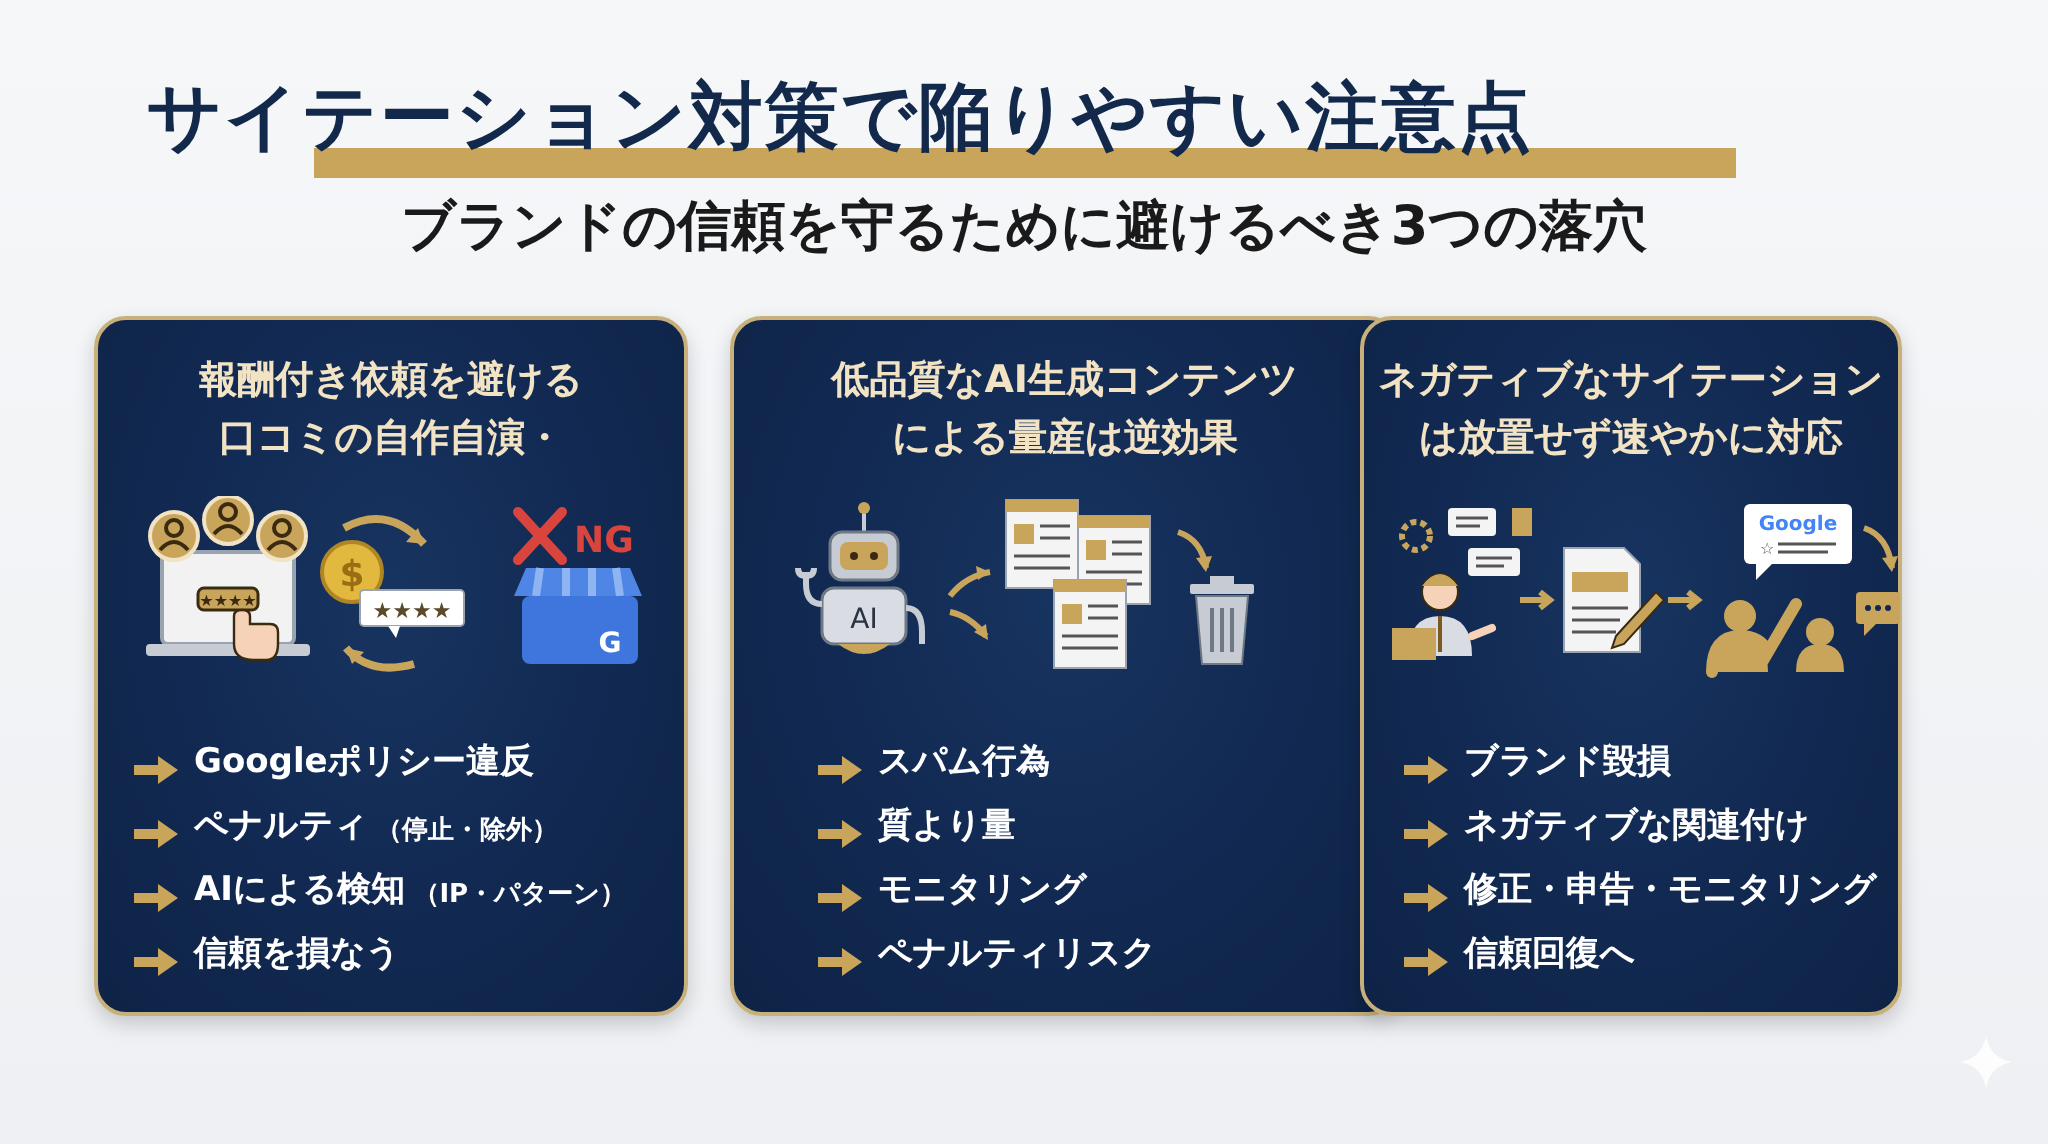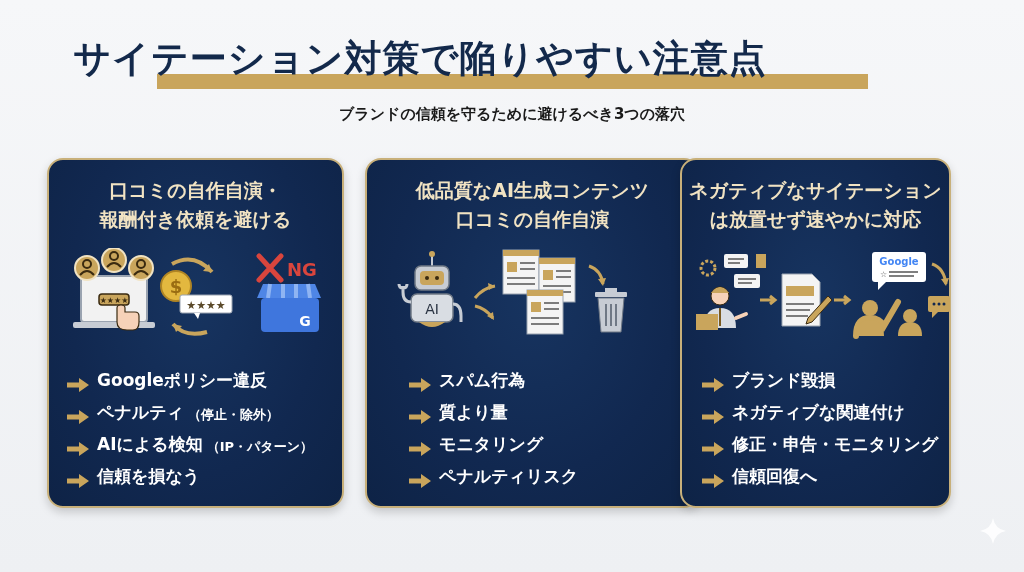--- a/index.html
+++ b/index.html
@@ -12,21 +12,21 @@
     .title-band {
       position: absolute; left: 157px; top: 40px; width: 711px; height: 15px;
       background: #c9a55c;
     }
     .title {
       position: relative; display: inline-block; font-size: 37px; font-weight: bold;
       color: #13294b; letter-spacing: 1px; line-height: 50px;
     }
     .subtitle {
       position: absolute; left: 0; top: 98px; width: 1024px; text-align: center;
-      font-size: 15px; font-weight: bold; color: #1a1a1a; line-height: 32px;
+      font-size: 27px; font-weight: bold; color: #1a1a1a; line-height: 32px;
     }
     .card {
       position: absolute; top: 158px; height: 350px;
       background: radial-gradient(ellipse at 50% 40%, #173460 0%, #112850 60%, #0e2346 100%);
       border: 2px solid #c8b07a; border-radius: 16px;
       box-shadow: 0 4px 10px rgba(0,0,0,0.18);
       box-sizing: border-box;
     }
     .card-title {
       position: absolute; left: 0; top: 16px; width: 100%; text-align: center;
@@ -57,22 +57,22 @@
 <svg width="0" height="0" style="position:absolute">
   <defs>
     <symbol id="goldArrow" viewBox="0 0 22 14">
       <path d="M0 4.5 H12 V0 L22 7 L12 14 V9.5 H0 Z" fill="#c9a55c"></path>
     </symbol>
   </defs>
 </svg>
 
 <div class="card" style="left:47px; width:297px;">
   <div class="card-title">
+    <span class="line">報酬付き依頼を避ける</span>
     <span class="line">口コミの自作自演・</span>
-    <span class="line">報酬付き依頼を避ける</span>
   </div>
   <div class="illus">
     <svg width="297" height="92" viewBox="0 0 297 92">
 
       <g>
         <rect x="32" y="28" width="66" height="46" rx="3" fill="#f2f2f2" stroke="#9aa3b0" stroke-width="2"></rect>
         <rect x="24" y="74" width="82" height="6" rx="2" fill="#c7ccd4"></rect>
         <circle cx="38" cy="20" r="12" fill="#c9a55c" stroke="#f1e3c3" stroke-width="2"></circle>
         <circle cx="38" cy="16" r="4" fill="none" stroke="#3a2a10" stroke-width="2"></circle>
         <path d="M31 27 q7 -8 14 0" fill="none" stroke="#3a2a10" stroke-width="2"></path>
@@ -139,21 +139,21 @@
           <use href="#goldArrow"></use>
         </svg>
       <span>信頼を損なう</span>
     </li>
   </ul>
 </div>
 
 <div class="card" style="left:365px; width:335px;">
   <div class="card-title">
     <span class="line">低品質なAI生成コンテンツ</span>
-    <span class="line">口コミの自作自演</span>
+    <span class="line">による量産は逆効果</span>
   </div>
   <div class="illus">
     <svg width="293" height="92" viewBox="0 0 293 92">
       <g>
         <line x1="65" y1="8" x2="65" y2="18" stroke="#c7ccd4" stroke-width="2"></line>
         <circle cx="65" cy="6" r="3" fill="#c9a55c"></circle>
         <rect x="48" y="18" width="34" height="24" rx="6" fill="#c7ccd4" stroke="#6f7885" stroke-width="1.5"></rect>
         <rect x="53" y="23" width="24" height="14" rx="4" fill="#c9a55c"></rect>
         <circle cx="60" cy="30" r="2" fill="#3a2a10"></circle>
           <circle cx="70" cy="30" r="2" fill="#3a2a10"></circle>

